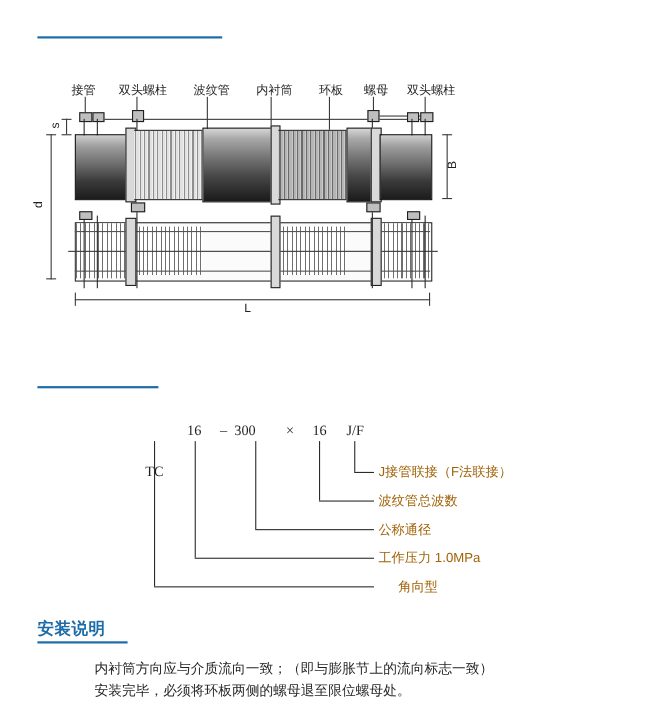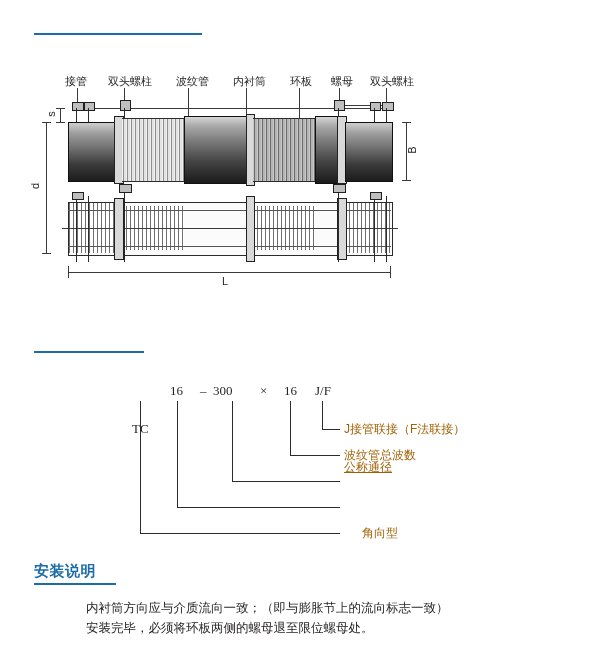--- a/index.html
+++ b/index.html
@@ -237,24 +237,25 @@
     <div class="cline" style="left:262px;top:26px;width:1px;height:28px;"></div>
     <div class="cline" style="left:262px;top:54px;width:18px;height:1px;"></div>
     <div class="code-desc" style="left:284px;top:46px;">J接管联接（F法联接）</div>
 
     <div class="cline" style="left:230px;top:26px;width:1px;height:54px;"></div>
     <div class="cline" style="left:230px;top:80px;width:50px;height:1px;"></div>
     <div class="code-desc" style="left:284px;top:72px;">波纹管总波数</div>
 
     <div class="cline" style="left:172px;top:26px;width:1px;height:80px;"></div>
     <div class="cline" style="left:172px;top:106px;width:108px;height:1px;"></div>
-    <div class="code-desc" style="left:284px;top:84px;text-decoration:underline;">公称通径</div>
+    <div class="code-desc" style="left:284px;top:98px;">公称通径</div>
 
     <div class="cline" style="left:117px;top:26px;width:1px;height:106px;"></div>
     <div class="cline" style="left:117px;top:132px;width:163px;height:1px;"></div>
+    <div class="code-desc" style="left:284px;top:124px;">工作压力 1.0MPa</div>
 
     <div class="cline" style="left:80px;top:26px;width:1px;height:132px;"></div>
     <div class="cline" style="left:80px;top:158px;width:200px;height:1px;"></div>
     <div class="code-desc" style="left:302px;top:150px;">角向型</div>
   </div>
 
   <div class="sec-title" style="left:34px;top:562px;">安装说明</div>
   <div class="sec-rule" style="left:34px;top:583px;width:82px;"></div>
 
   <div id="notes">

